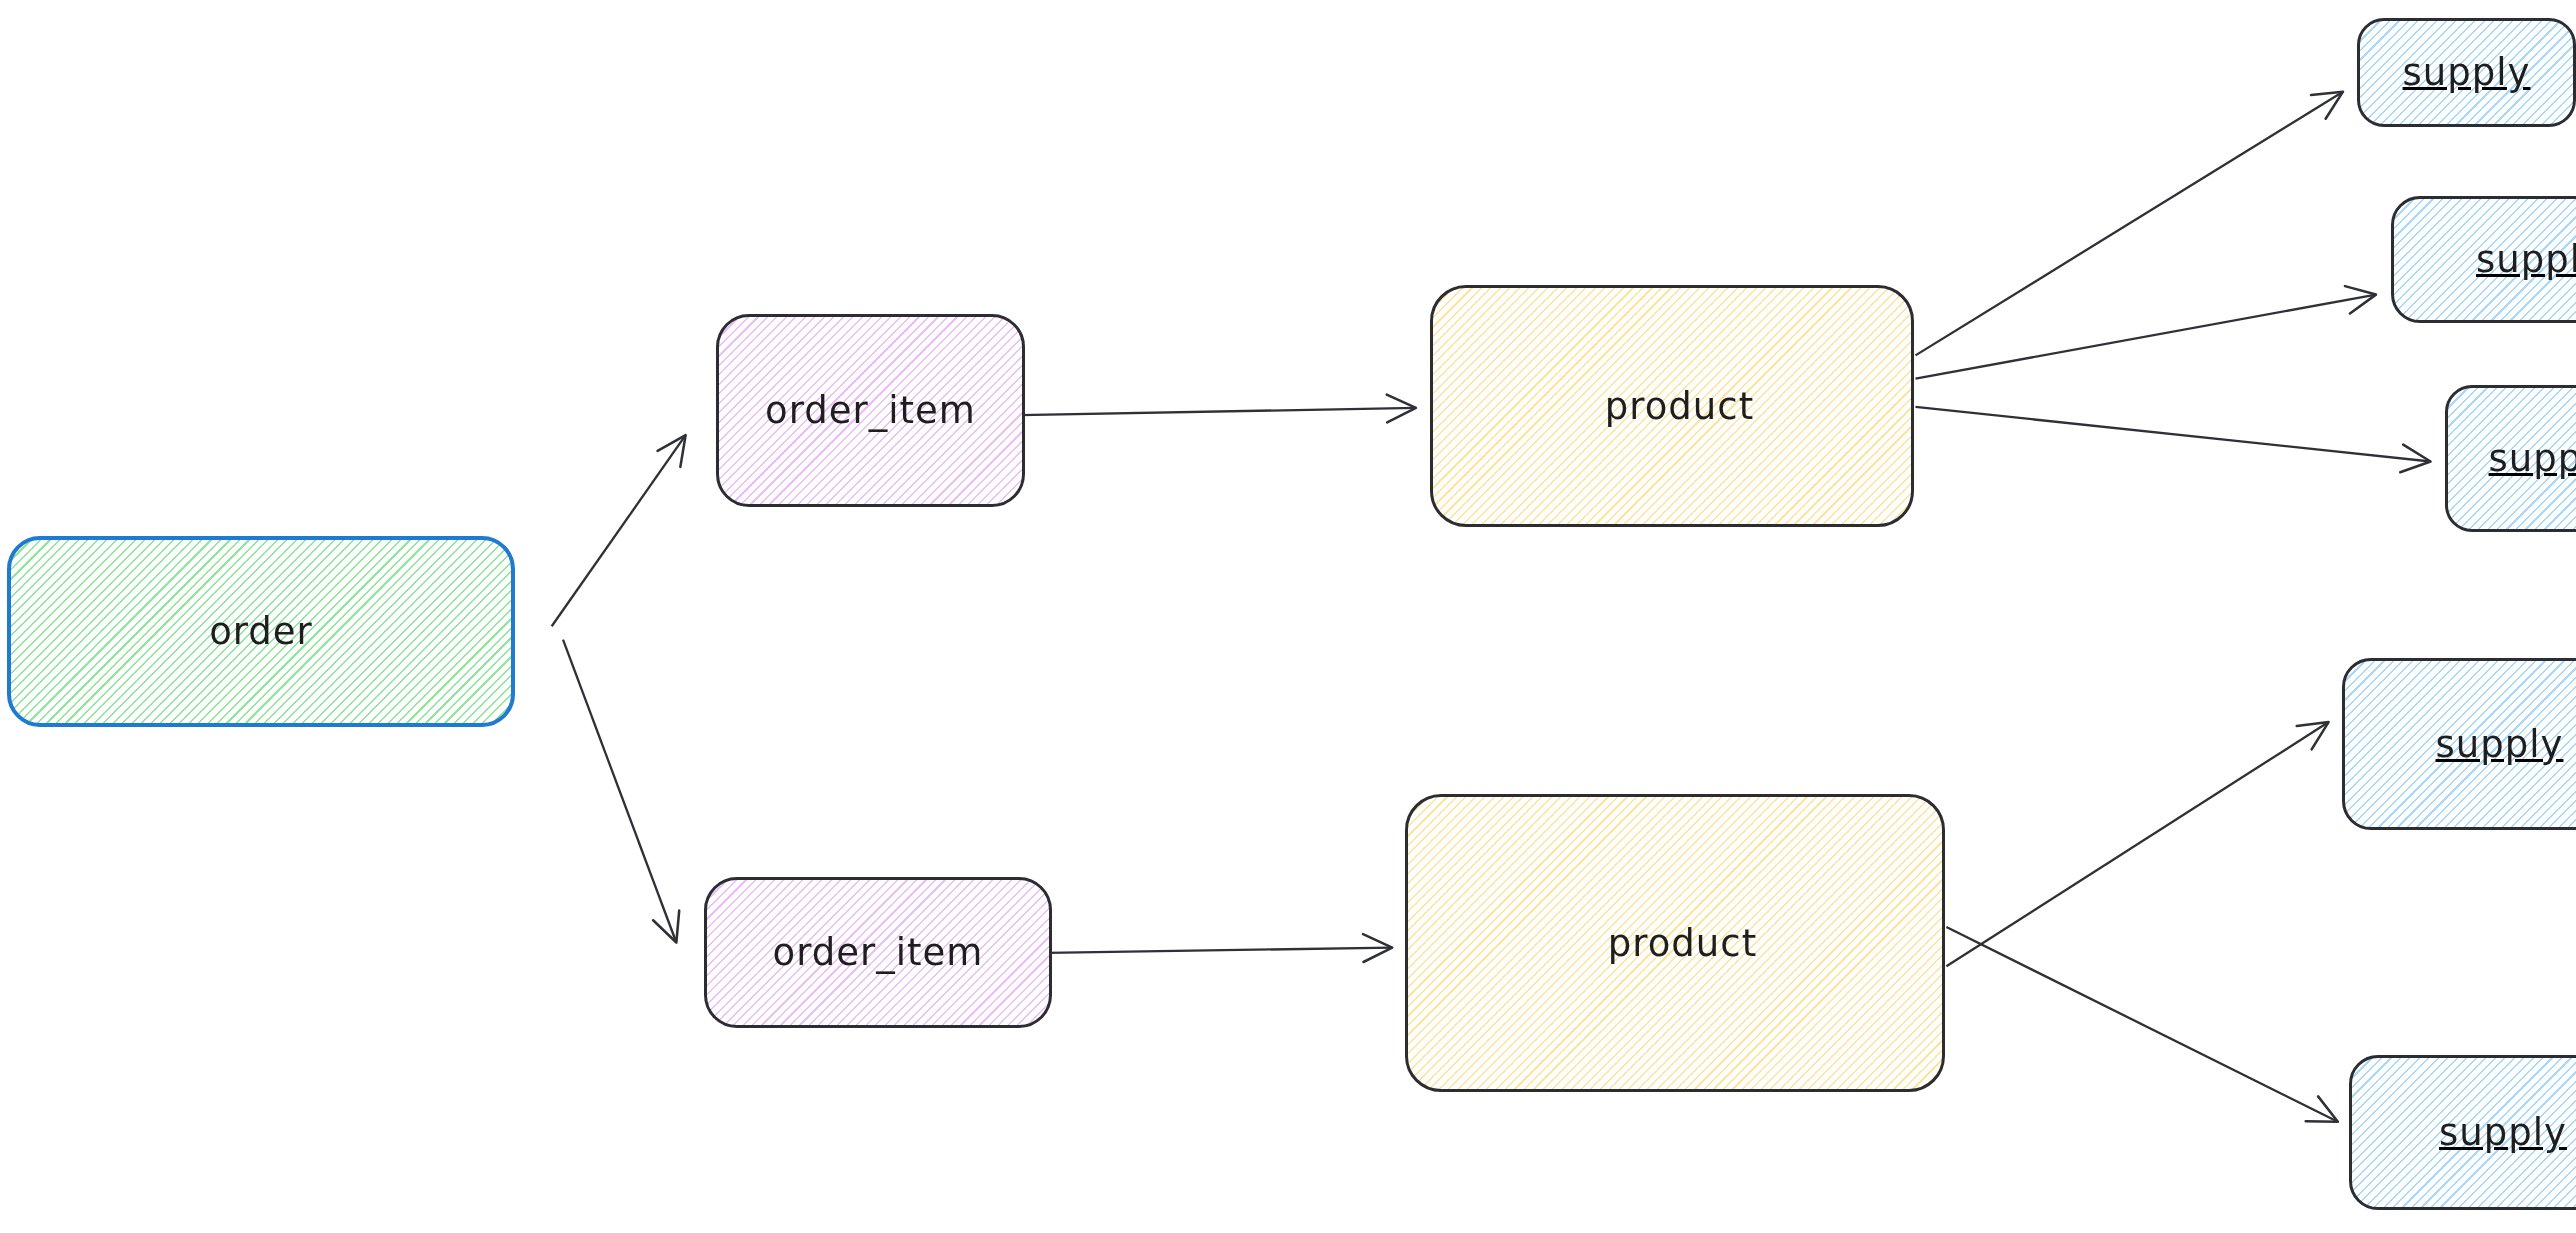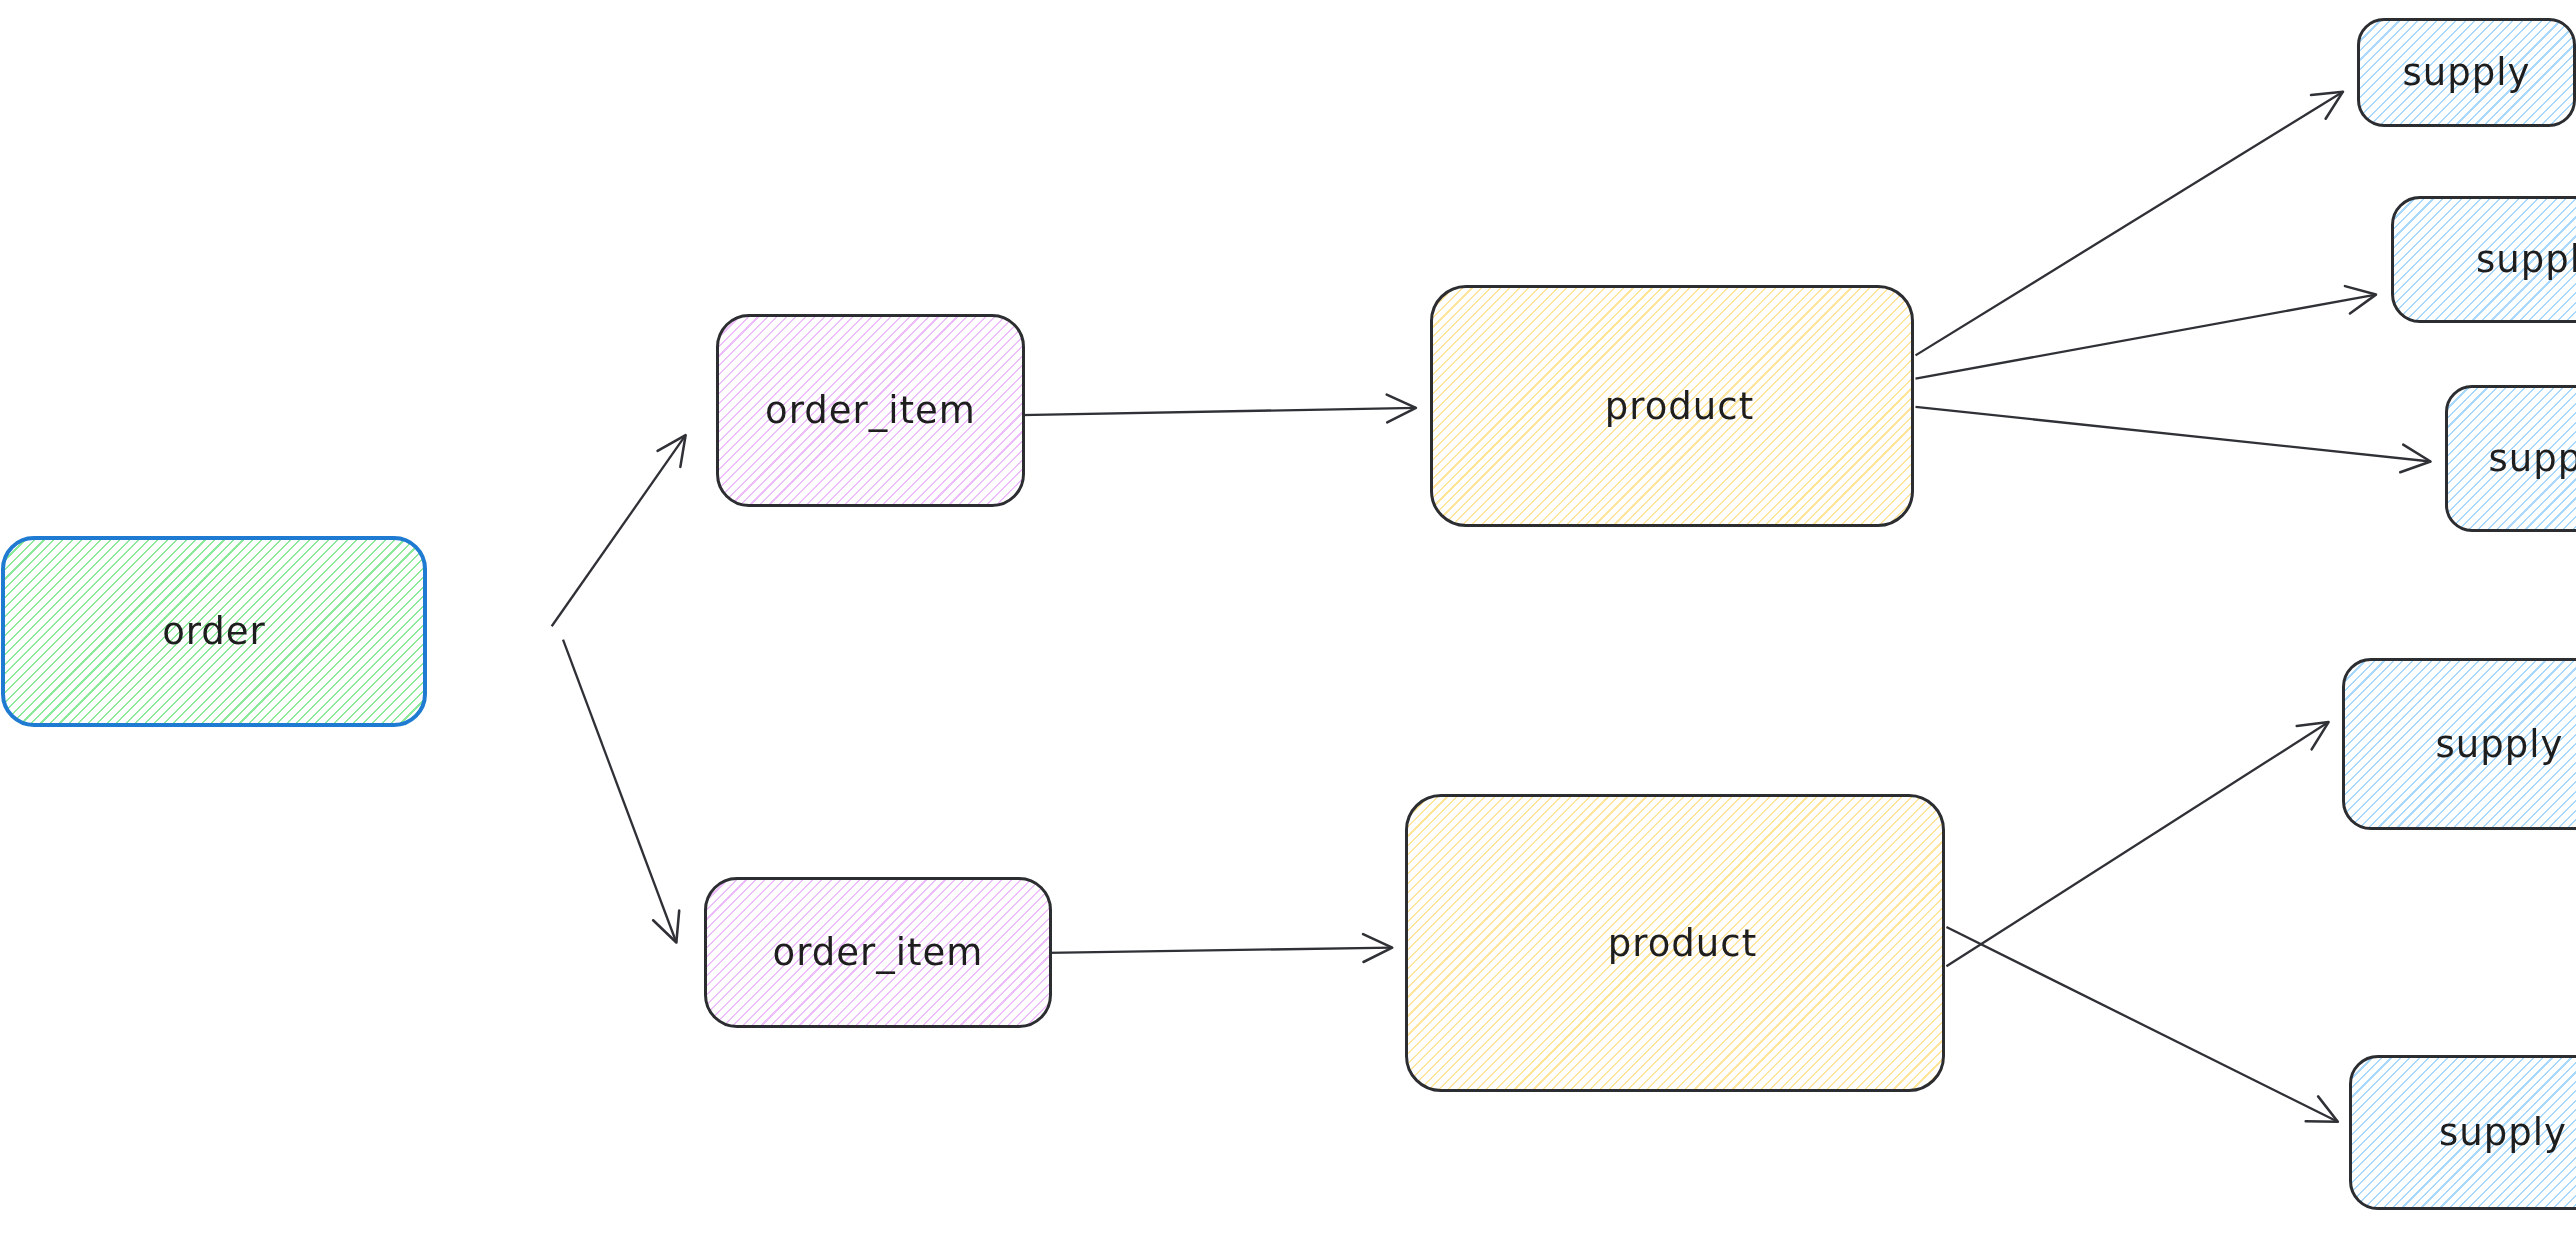--- a/index.html
+++ b/index.html
@@ -30,21 +30,21 @@
   .label {
     font-size: 37px;
     color: #1e1e1e;
     letter-spacing: 1px;
     white-space: nowrap;
   }
   
   .h-green  { background-image: repeating-linear-gradient(135deg, #8ce99a 0 1.5px, transparent 1.5px 6.7px); }
   .h-violet { background-image: repeating-linear-gradient(135deg, #eebefa 0 1.5px, transparent 1.5px 6.7px); margin-left: 8px; }
   .h-yellow { background-image: repeating-linear-gradient(135deg, #ffe49c 0 1.5px, transparent 1.5px 6.7px); padding-left: 15px; }
-  .h-blue   { background-image: repeating-linear-gradient(135deg, #a8d8fb 0 1.5px, transparent 1.5px 6.7px); }
+  .h-blue   { background-image: repeating-linear-gradient(135deg, #a8d8fb 0 1.5px, transparent 1.5px 6.7px); text-decoration: underline; }
   .b-blue   { border-color: #1f7ad1; border-width: 4.1px; }
 </style>
 </head>
 <body>
 
 <div class="canvas">
 
   <svg class="edges-layer" viewBox="0 0 5240 2394" xmlns="http://www.w3.org/2000/svg">
     <defs>
       <marker id="arrowhead" markerUnits="strokeWidth" markerWidth="17" markerHeight="15" refX="14.5" refY="7.5" orient="auto">
@@ -55,21 +55,21 @@
     <line x1="1092" y1="1242" x2="1312" y2="1830" marker-end="url(#arrowhead)"></line>
     <line x1="1980" y1="806" x2="2748" y2="792" marker-end="url(#arrowhead)"></line>
     <line x1="3718" y1="690" x2="4548" y2="178" marker-end="url(#arrowhead)"></line>
     <line x1="3718" y1="735" x2="4612" y2="572" marker-end="url(#arrowhead)"></line>
     <line x1="3718" y1="790" x2="4718" y2="896" marker-end="url(#arrowhead)"></line>
     <line x1="2032" y1="1850" x2="2702" y2="1840" marker-end="url(#arrowhead)"></line>
     <line x1="3778" y1="1876" x2="4520" y2="1402" marker-end="url(#arrowhead)"></line>
     <line x1="3778" y1="1800" x2="4538" y2="2178" marker-end="url(#arrowhead)"></line>
   </svg>
 
-  <div class="node h-green b-blue" style="left:1px; top:536px; width:426px; height:191px;">
+  <div class="node h-green b-blue" style="left:7px; top:536px; width:508px; height:191px;">
     <span class="label">order</span>
   </div>
 
   <div class="node h-violet" style="left:708px; top:314px; width:309px; height:193px;">
     <span class="label">order_item</span>
   </div>
 
   <div class="node h-yellow" style="left:1430px; top:285px; width:484px; height:242px; border-radius:36px;">
     <span class="label">product</span>
   </div>

